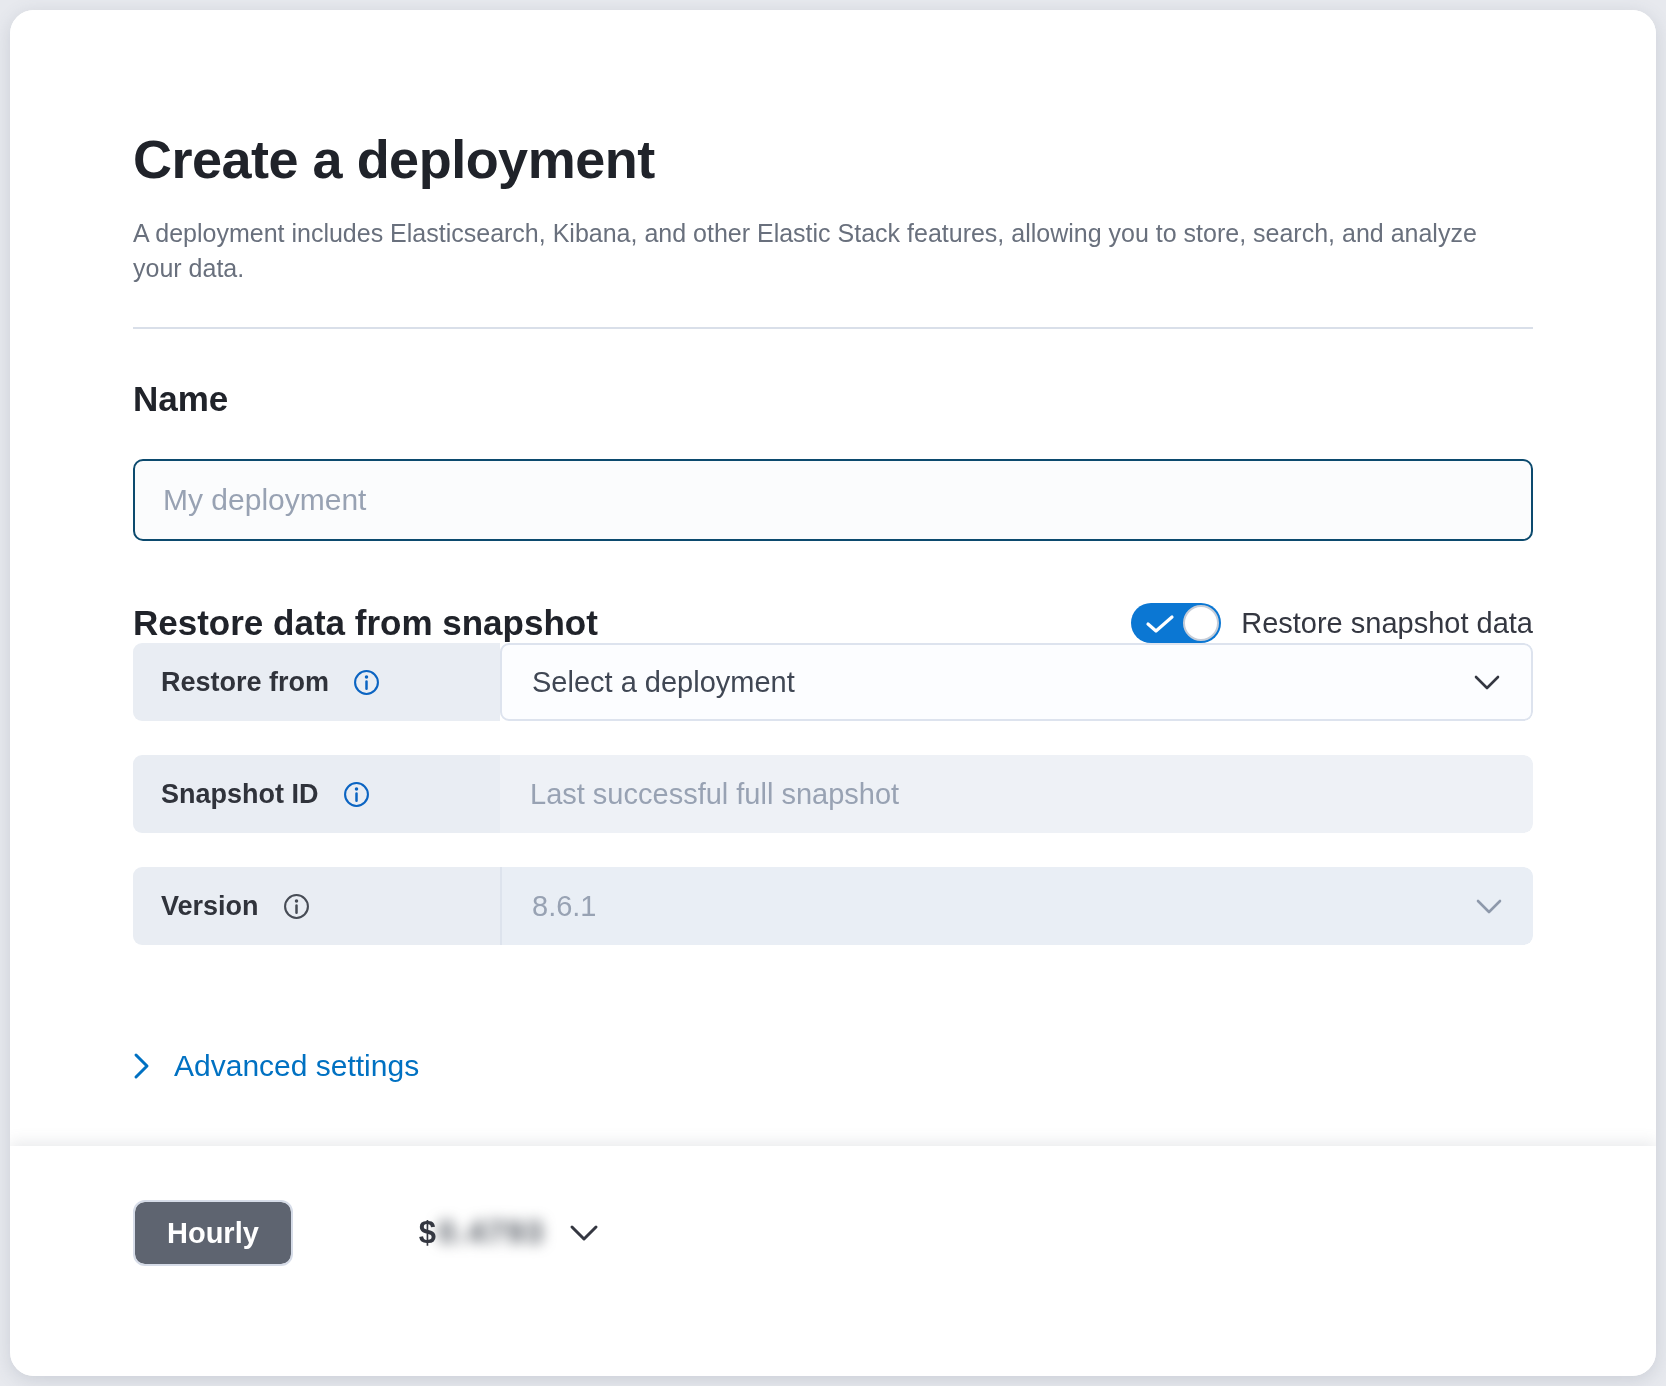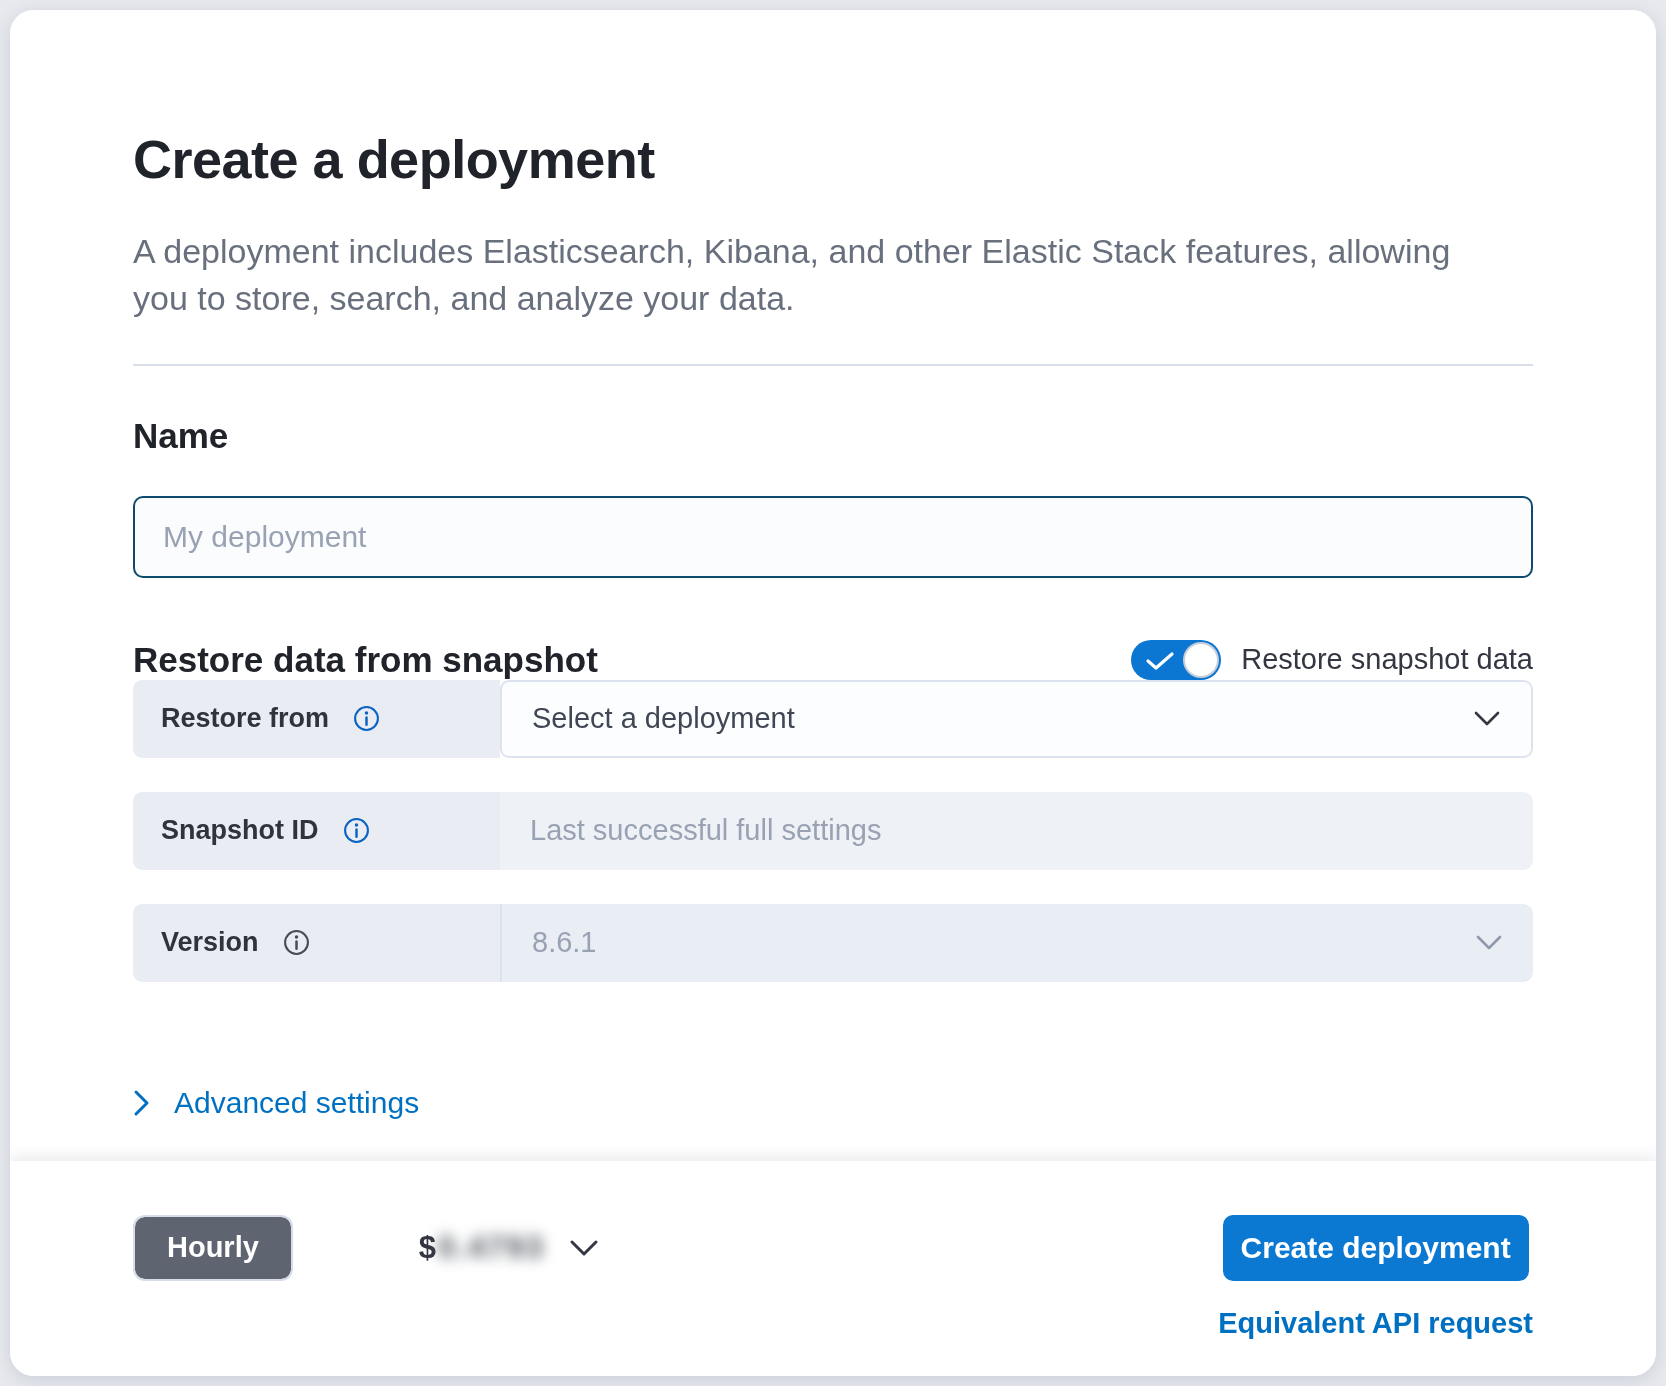--- a/index.html
+++ b/index.html
@@ -19,22 +19,22 @@
   .main {
     flex: 1;
     padding: 118px 123px 40px 123px;
     background: #ffffff;
   }
   .page-title {
     font-size: 54px; font-weight: 700; color: #20232a;
     letter-spacing: -0.5px;
   }
   .page-subtitle {
-    margin-top: 38px;
-    font-size: 34px; line-height: 1.38; color: #69707d;
+    margin-top: 26px;
+    font-size: 25px; line-height: 1.38; color: #69707d;
     max-width: 1345px;
   }
   .section-divider {
     margin-top: 42px;
     border: none; border-top: 2px solid #d9dfe9;
   }
   .h2 {
     font-size: 35px; font-weight: 700; color: #20232a;
   }
   .name-heading { margin-top: 50px; }
@@ -220,21 +220,21 @@
           <span class="label-text">Snapshot ID</span>
           <span style="display:inline-flex;">
             <svg width="27" height="27" viewBox="0 0 26 26" fill="none">
               <circle cx="13" cy="13" r="11" stroke="#0b64c2" stroke-width="2"></circle>
               <line x1="13" y1="12" x2="13" y2="19" stroke="#0b64c2" stroke-width="2.4" stroke-linecap="round"></line>
               <circle cx="13" cy="7.6" r="1.7" fill="#0b64c2"></circle>
             </svg>
           </span>
         </div>
         <div class="row-control control-input-disabled">
-          <span>Last successful full settings</span>
+          <span>Last successful full snapshot</span>
         </div>
       </div>
 
       <div class="form-row">
         <div class="row-label">
           <span class="label-text">Version</span>
           <span style="display:inline-flex;">
             <svg width="27" height="27" viewBox="0 0 26 26" fill="none">
               <circle cx="13" cy="13" r="11" stroke="#474c55" stroke-width="2"></circle>
               <line x1="13" y1="12" x2="13" y2="19" stroke="#474c55" stroke-width="2.4" stroke-linecap="round"></line>
@@ -275,19 +275,15 @@
     <div class="price-wrap">
       <span class="price-currency">$</span>
       <span class="price-amount">0.4793</span>
       <span class="price-chevron">
         <svg width="30" height="18" viewBox="0 0 30 18" fill="none">
           <polyline points="3,3 15,15 27,3" stroke="#343741" stroke-width="3" stroke-linecap="round" stroke-linejoin="round"></polyline>
         </svg>
       </span>
     </div>
 
-    <div class="footer-right">
-      <button class="create-btn">Create deployment</button>
-      <a class="api-link">Equivalent API request</a>
-    </div>
 
   </div>
 </div>
 
 </body></html>

